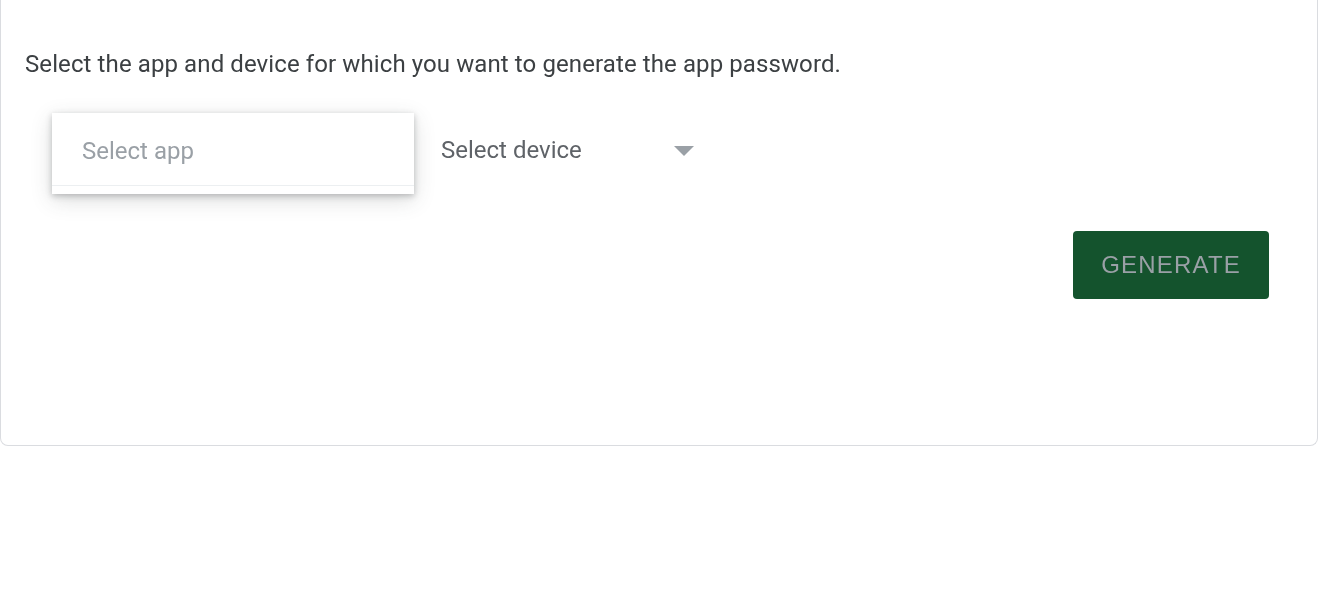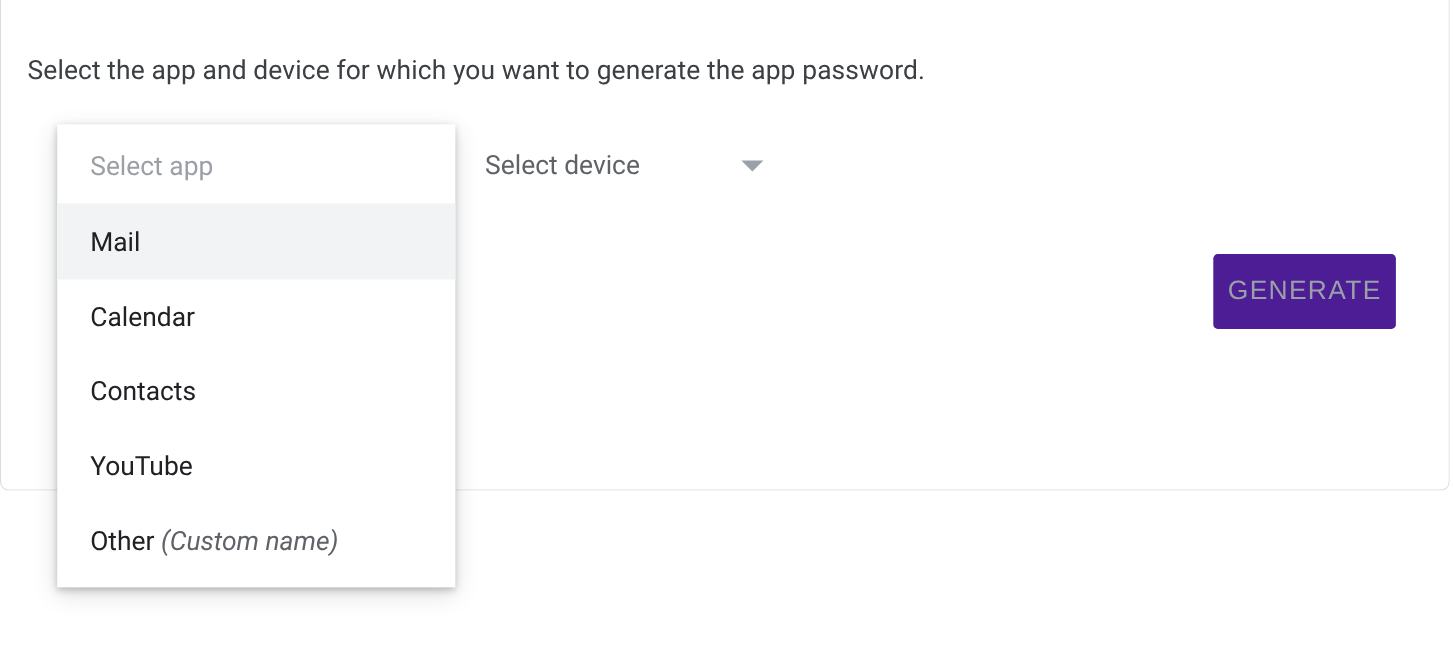--- a/index.html
+++ b/index.html
@@ -50,28 +50,28 @@
     .device-arrow {
       color: #5f6368;
     }
     .device-arrow svg {
       display: block;
     }
     .generate-btn {
       position: absolute;
       right: 48px;
       top: 231px;
-      background: #4c1d95;
+      background: #14532d;
       color: #9aa0a6;
       font-size: 24px;
       font-weight: 500;
       letter-spacing: 1.2px;
       border: none;
       border-radius: 4px;
-      padding: 20px 13px;
+      padding: 20px 28px;
       text-transform: uppercase;
       cursor: default;
     }
     .dropdown {
       position: absolute;
       left: 52px;
       top: 113px;
       width: 362px;
       background: #fff;
       border-radius: 0;
@@ -111,20 +111,13 @@
           <path d="M2 2 L12 12 L22 2 Z" fill="#9aa0a6"></path>
         </svg>
     </span>
   </div>
 
   <button class="generate-btn">GENERATE</button>
 </div>
 
 <div class="dropdown">
   <div class="dropdown-header">Select app</div>
-  <div id="dropdown-options">
-      <div class="dropdown-item highlight"><span>Mail</span></div>
-      <div class="dropdown-item"><span>Calendar</span></div>
-      <div class="dropdown-item"><span>Contacts</span></div>
-      <div class="dropdown-item"><span>YouTube</span></div>
-      <div class="dropdown-item"><span>Other</span> <span class="hint">(Custom name)</span></div>
-    </div>
 </div>
 
 </body></html>

